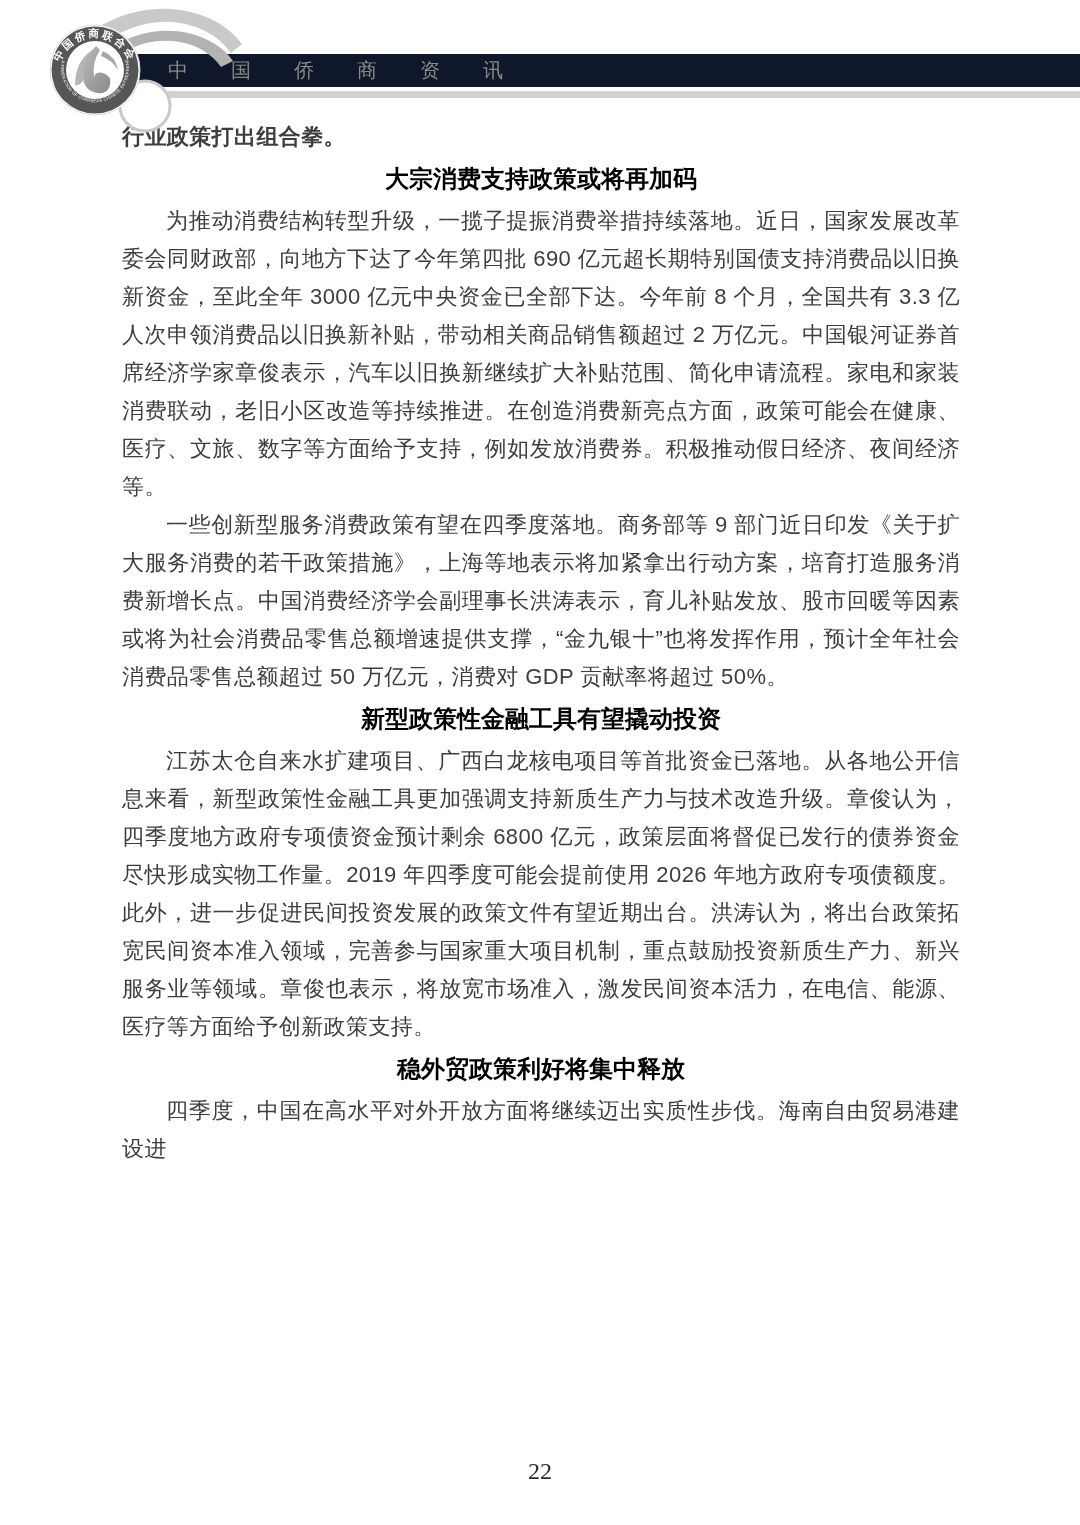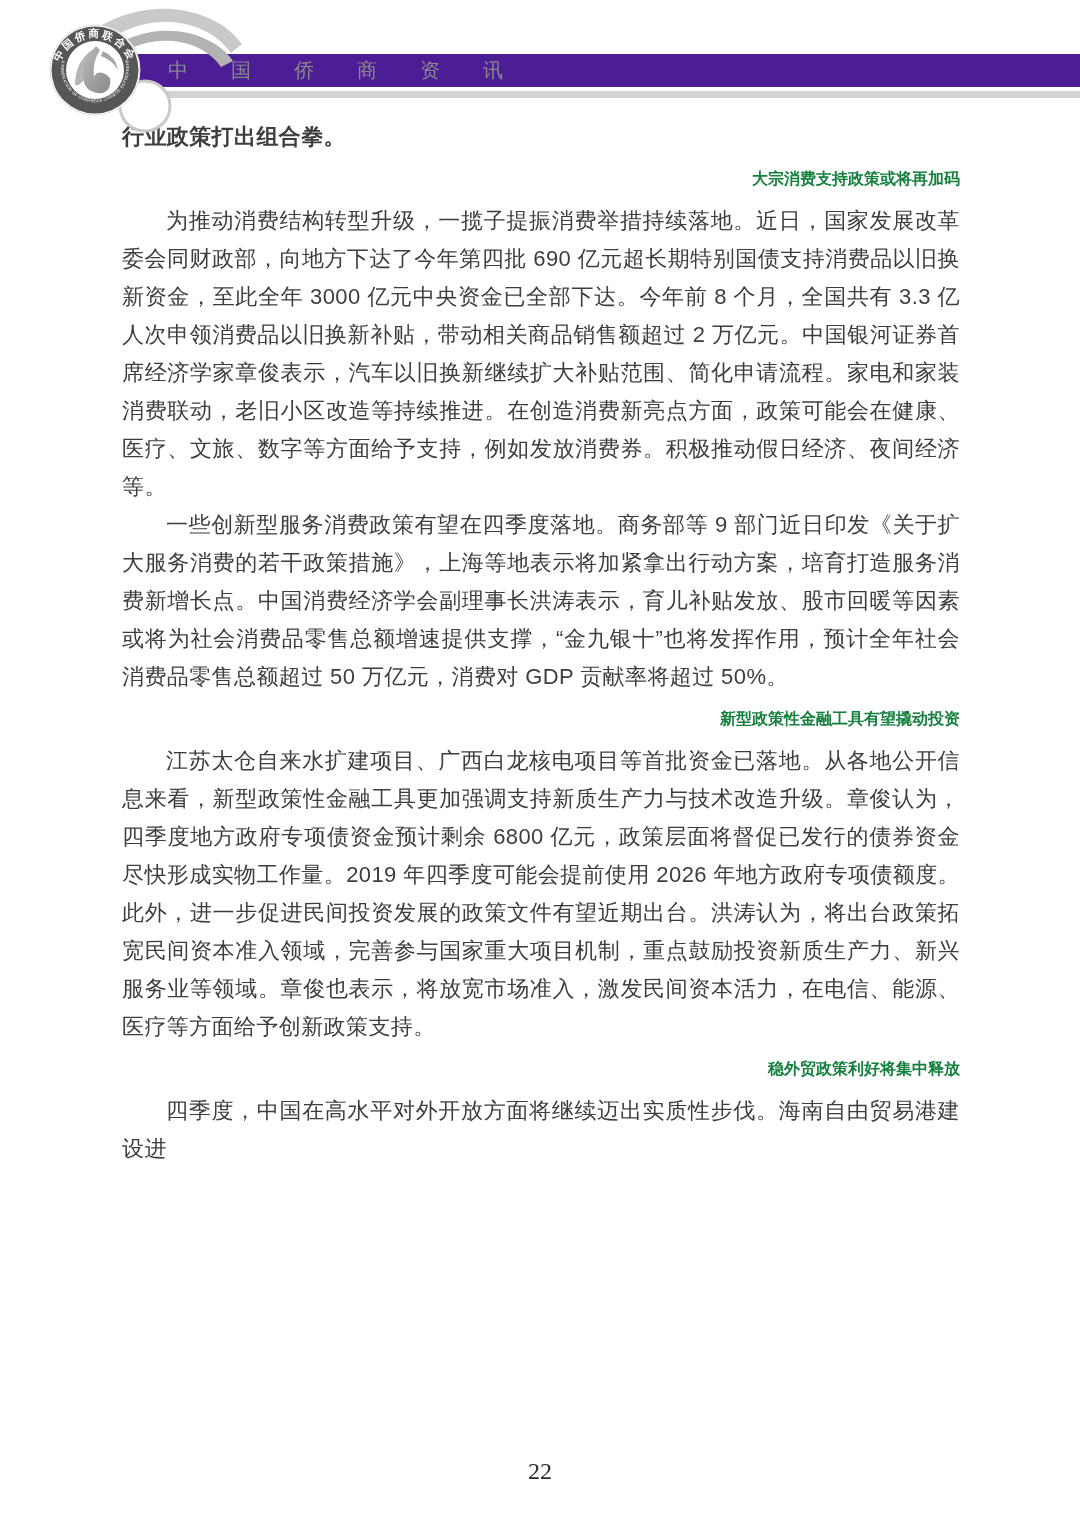--- a/index.html
+++ b/index.html
@@ -9,21 +9,21 @@
     height: 1525px;
     background: #ffffff;
     overflow: hidden;
     font-family: "Liberation Sans", "DejaVu Sans", sans-serif;
   }
 
   
   .bar-main {
     position: absolute;
     left: 128px; right: 0; top: 54px; height: 33px;
-    background: #4c1d95;
+    background: #0f172a;
     z-index: 1;
   }
   .masthead-text {
     display: block;
     padding-left: 40px;
     line-height: 33px;
     font-size: 20px;
     letter-spacing: 43px;
     color: #8a8a8a;
     white-space: nowrap;
@@ -52,26 +52,26 @@
     font-size: 22px;
     line-height: 38px;
     letter-spacing: 0.4px;
     text-align: justify;
     text-indent: 2em;
     color: #3d3d3d;
   }
   .content p.no-indent { text-indent: 0; font-weight: bold; }
   .content h2 {
     margin: 4px 0;
-    font-size: 16px;
+    font-size: 24px;
     line-height: 38px;
     font-weight: bold;
-    text-align: right;
+    text-align: center;
     text-indent: 0;
-    color: #15803d;
+    color: #000000;
   }
 
   
   .page-footer {
     position: absolute;
     left: 0; top: 1458px; width: 100%;
     text-align: center;
   }
   .page-number {
     font-family: "Liberation Serif", "DejaVu Serif", serif;

